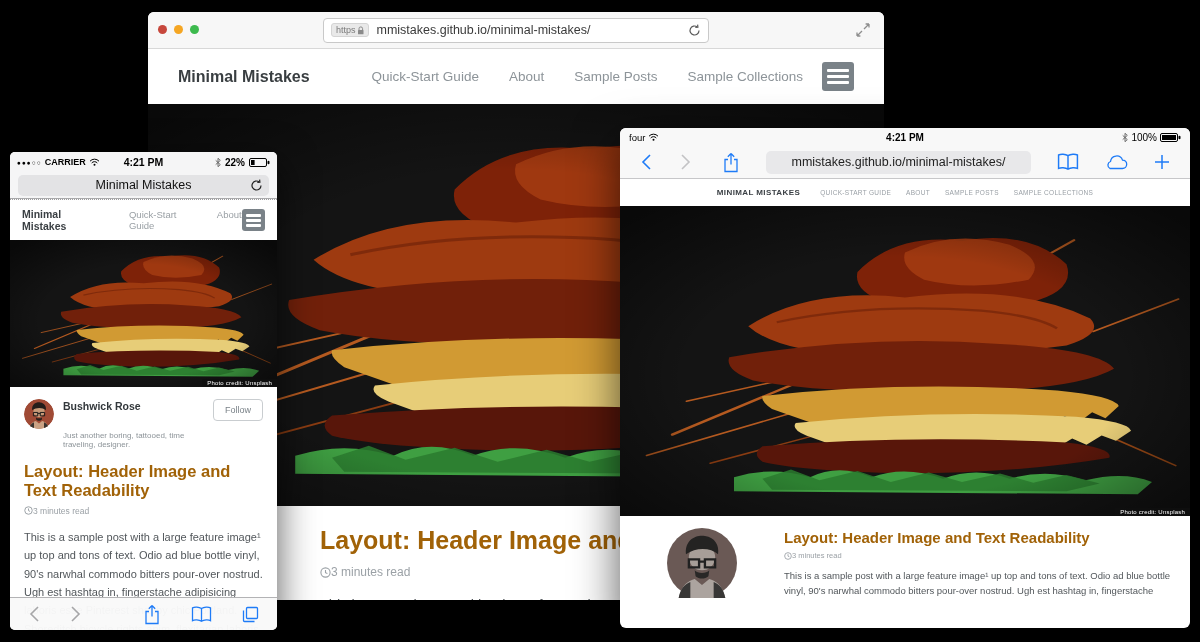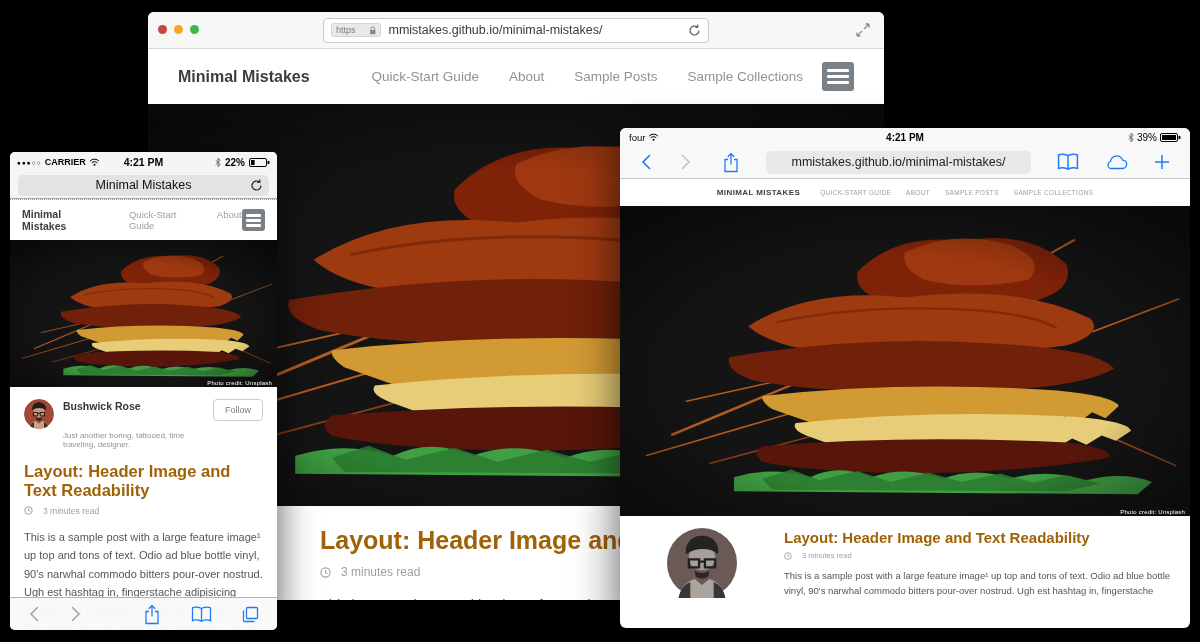--- a/index.html
+++ b/index.html
@@ -16,21 +16,21 @@
 
   
   .d-titlebar{height:36px;background:#f7f7f7;border-bottom:1px solid #d8d8d8;
               position:relative;display:flex;align-items:center;justify-content:center;}
   .traffic{position:absolute;left:10px;top:13px;display:flex;gap:7px;}
   .dot{width:9px;height:9px;border-radius:50%;}
   .dot.red{background:#c7473c}.dot.yellow{background:#f5a623}.dot.green{background:#3dba4e}
   .d-urlfield{width:370px;height:23px;background:#fff;border:1px solid #c9c9c9;
               border-radius:4px;display:flex;align-items:center;padding:0 7px;}
   .https-badge{background:#e9e9e9;border:1px solid #d4d4d4;color:#7b7b7b;font-size:9px;
-               padding:1px 4px;border-radius:3px;display:flex;align-items:center;gap:13px;}
+               padding:1px 4px;border-radius:3px;display:flex;align-items:center;gap:1px;}
   .d-url{flex:1;font-size:12.5px;color:#3a3a3a;padding-left:8px;white-space:nowrap;}
   .expand-ic{position:absolute;right:14px;top:11px;}
   .d-nav{height:55px;display:flex;align-items:center;padding:0 30px;background:#fff;}
   .brand{font-weight:bold;font-size:16px;color:#393e41;}
   .d-links{display:flex;gap:30px;margin-left:62px;font-size:13.5px;color:#8d9499;}
   .burger{margin-left:auto;width:32px;height:29px;background:#7a8288;border-radius:3px;
           display:flex;flex-direction:column;justify-content:center;gap:3px;
           padding:0 5px;box-sizing:border-box;border:0;cursor:pointer;}
   .burger i{height:3px;background:#fff;border-radius:1px;display:block;}
 
@@ -39,21 +39,21 @@
   .d-hero{height:402px;}
   .i-hero{height:147px;}
   .p-hero{height:310px;}
   .hero svg.leaves{width:100%;height:100%;display:block;}
   .credit{position:absolute;right:0;bottom:0;background:rgba(15,15,15,.78);color:#fff;
           font-size:8px;padding:2px 7px;letter-spacing:.2px;}
   .credit.sm{font-size:6px;padding:1px 5px;}
 
   
   .post-title{font-weight:bold;color:#a16207;}
-  .meta{color:#9ba1a6;display:flex;align-items:center;gap:10px;}
+  .meta{color:#9ba1a6;display:flex;align-items:center;gap:0;}
   .body-text{color:#52575b;}
   .avatar{border-radius:50%;overflow:hidden;flex-shrink:0;}
   .avatar svg{display:block;width:100%;height:100%;}
 
   
   .d-content{padding:20px 0 0 172px;height:94px;overflow:hidden;}
   .d-content .post-title{font-size:25px;margin:0 0 10px;white-space:nowrap;}
   .d-content .meta{font-size:12px;margin-bottom:15px;}
   .d-content .body-text{font-size:14.5px;line-height:1.6;width:560px;}
 
@@ -346,21 +346,21 @@
     <span class="p-device">four</span>
     <svg class="ic" width="11" height="8" viewBox="0 0 11 8">
         <path d="M1,3.2 A6,6 0 0 1 10,3.2 M2.7,5 A3.6,3.6 0 0 1 8.3,5" fill="none" stroke="#000" stroke-width="1"></path>
         <circle cx="5.5" cy="6.8" r="1" fill="#000"></circle>
       </svg>
     <span class="p-time">4:21 PM</span>
     <span class="p-sright">
       <svg class="ic" width="6" height="9" viewBox="0 0 6 9">
           <path d="M3,0.3 V8.7 M3,0.3 L5.3,2.4 L0.7,6.6 M3,8.7 L5.3,6.6 L0.7,2.4" fill="none" stroke="#5f5f5f" stroke-width="0.9"></path>
         </svg>
-      <span>39%</span>
+      <span>100%</span>
       <svg class="ic" width="21" height="9" viewBox="0 0 21 9">
           <rect x="0.5" y="0.5" width="17" height="8" rx="1.5" fill="none" stroke="#000"></rect>
           <rect x="2" y="2" width="14" height="5" fill="#000"></rect>
           <rect x="18.5" y="2.7" width="2" height="3.6" rx="1" fill="#000"></rect>
         </svg>
     </span>
   </div>
   <div class="p-toolbar">
     <svg class="ic" width="12" height="18" viewBox="0 0 12 18" style="margin-left:4px;">
         <path d="M10,2 L3,9 L10,16" fill="none" stroke="#1e7bf7" stroke-width="1.6"></path>

